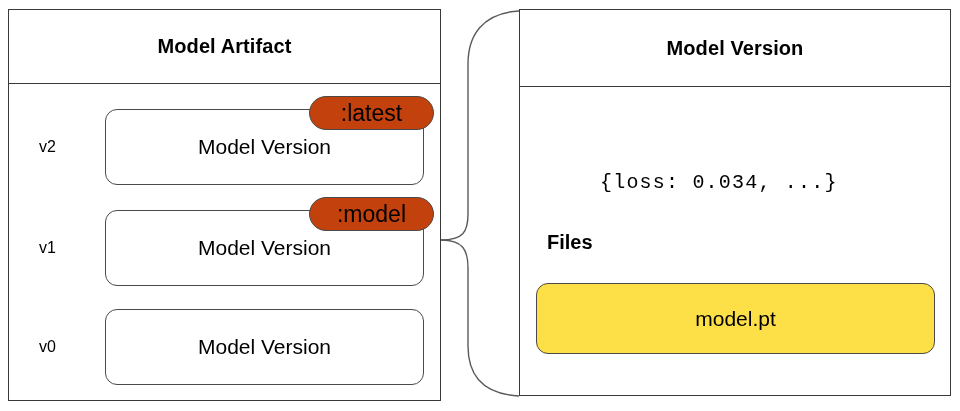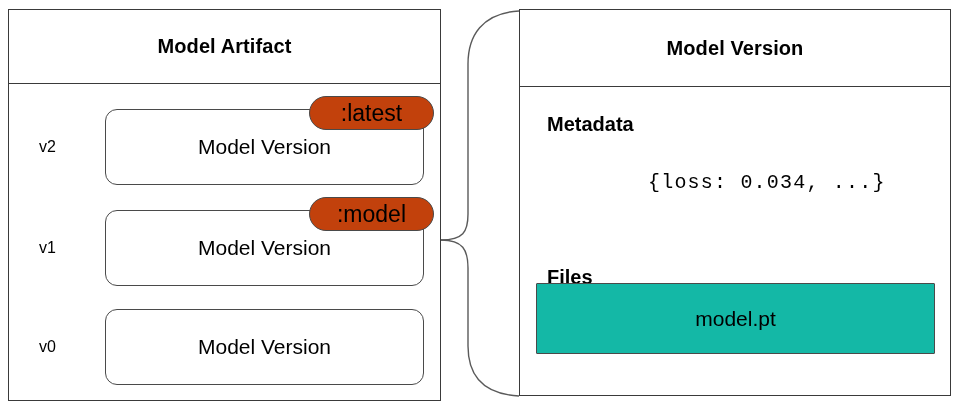--- a/index.html
+++ b/index.html
@@ -97,22 +97,22 @@
     font-size:20px;
     letter-spacing:1.2px;
     white-space:nowrap;
   }
   .file-box{
     position:absolute;
     left:16px;
     width:399px;
     height:71px;
     border:1.1px solid #4a4a4a;
-    border-radius:1px;
-    background:#14b8a6;
+    border-radius:12px;
+    background:#fde047;
     display:flex;align-items:center;justify-content:center;
     font-size:21px;
     box-sizing:border-box;
   }
 
   
   #connector{position:absolute;left:0;top:0;width:960px;height:411px;pointer-events:none;}
 </style>
 </head>
 <body>
@@ -150,25 +150,24 @@
 
     </div>
   </div>
 
   <div class="panel" id="version-panel">
 
     <div class="panel-header">Model Version</div>
 
     <div class="panel-body">
 
-      <div class="section-title" style="top:26px;">Metadata</div>
 
-      <div class="meta-value" style="top:84px;margin-left:48px;">{loss: 0.034, ...}</div>
+      <div class="meta-value" style="top:84px;">{loss: 0.034, ...}</div>
 
-      <div class="section-title" style="top:144px;margin-top:35px;">Files</div>
+      <div class="section-title" style="top:144px;">Files</div>
 
       <div class="file-box" style="top:196px;">
         <span>model.pt</span>
       </div>
 
     </div>
   </div>
 
   <svg id="connector" viewBox="0 0 960 411">
 

